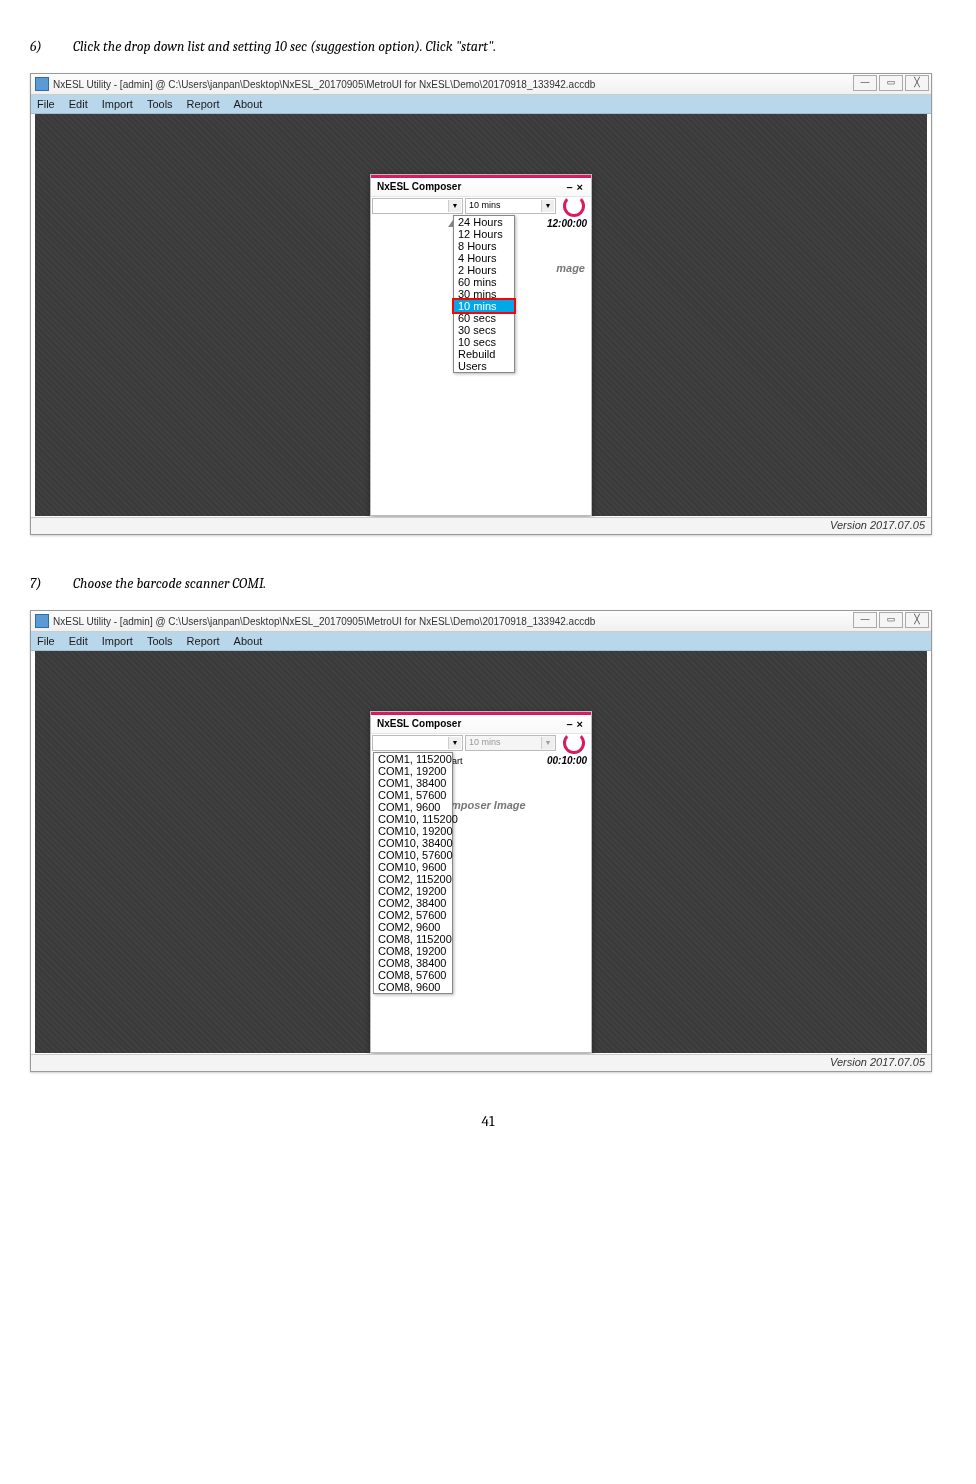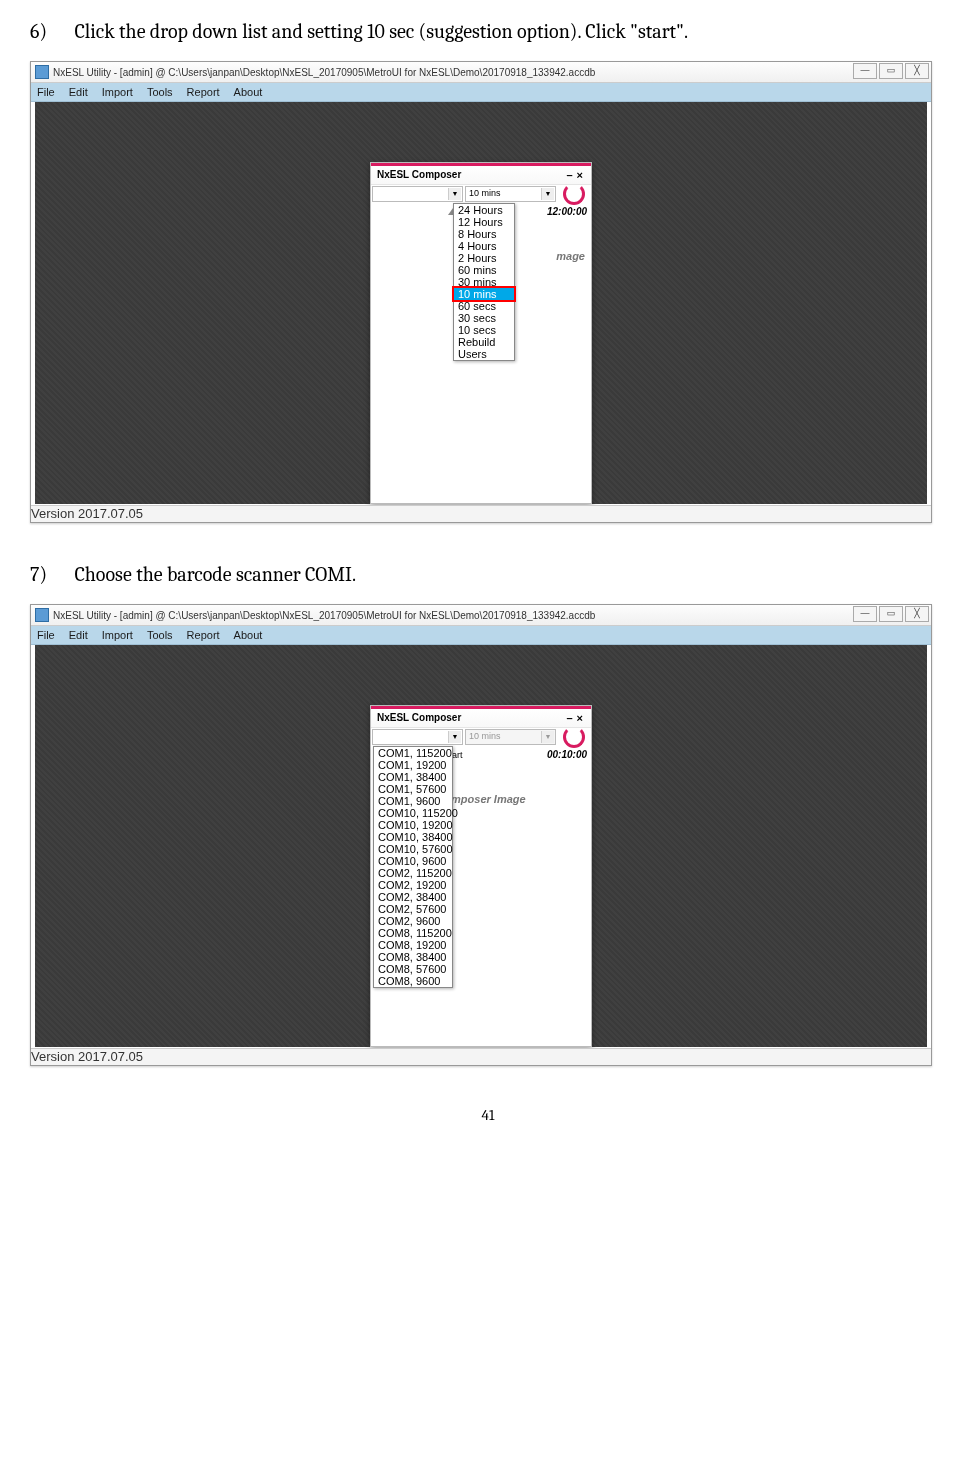--- a/index.html
+++ b/index.html
@@ -4,22 +4,23 @@
 <style>
   body {
     margin: 0;
     padding: 20px 30px;
     font-family: Cambria, Georgia, serif;
     background: #fff;
     color: #000;
     width: 916px;
   }
   .step {
-    font-size: 20px;
-    margin: 0 0 18px 0;
+    font-size: 14px;
+    margin: 18px 0 18px 0;
+    font-style: italic;
   }
   .step-num {
     display: inline-block;
     width: 40px;
   }
 
   .app-window {
     width: 900px;
     height: 460px;
     border: 1px solid #999;
@@ -81,24 +82,26 @@
     display: flex;
     justify-content: center;
     padding-top: 60px;
   }
   .statusbar {
     position: absolute;
     bottom: 0; left: 0; right: 0;
     height: 16px;
     background: #f4f4f4;
     border-top: 1px solid #ccc;
-    font-size: 13px;
+    font-size: 11px;
     color: #333;
+    text-align: right;
     padding-right: 6px;
     line-height: 15px;
+    font-style: italic;
   }
 
   .composer {
     width: 220px;
     background: #fff;
     box-shadow: 0 2px 6px rgba(0,0,0,.4);
     border: 1px solid #bbb;
     position: relative;
   }
   .composer-header {

